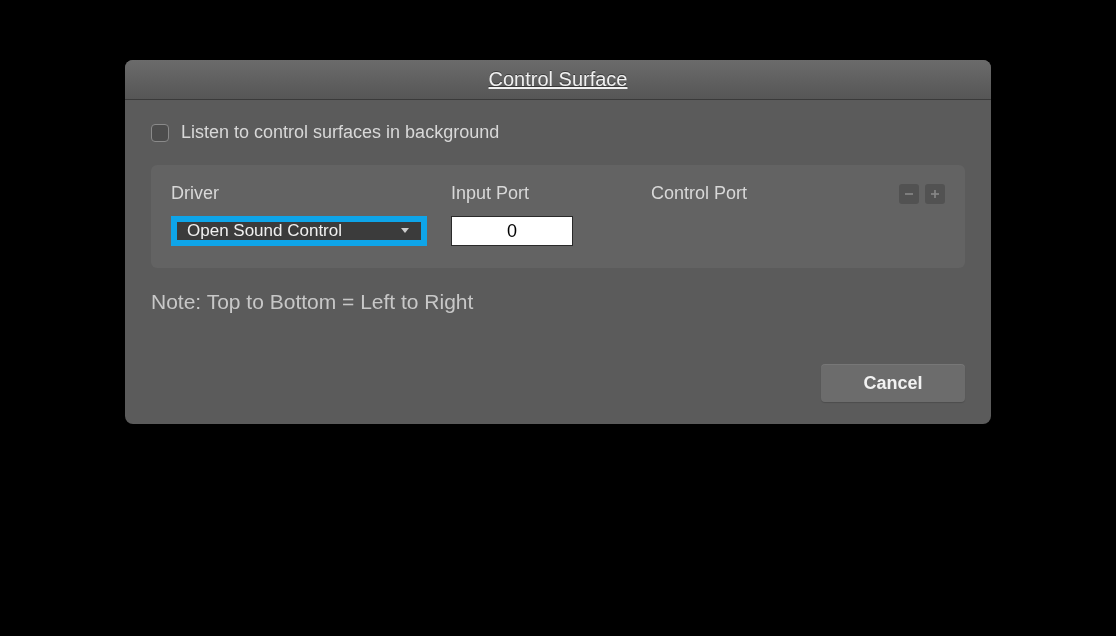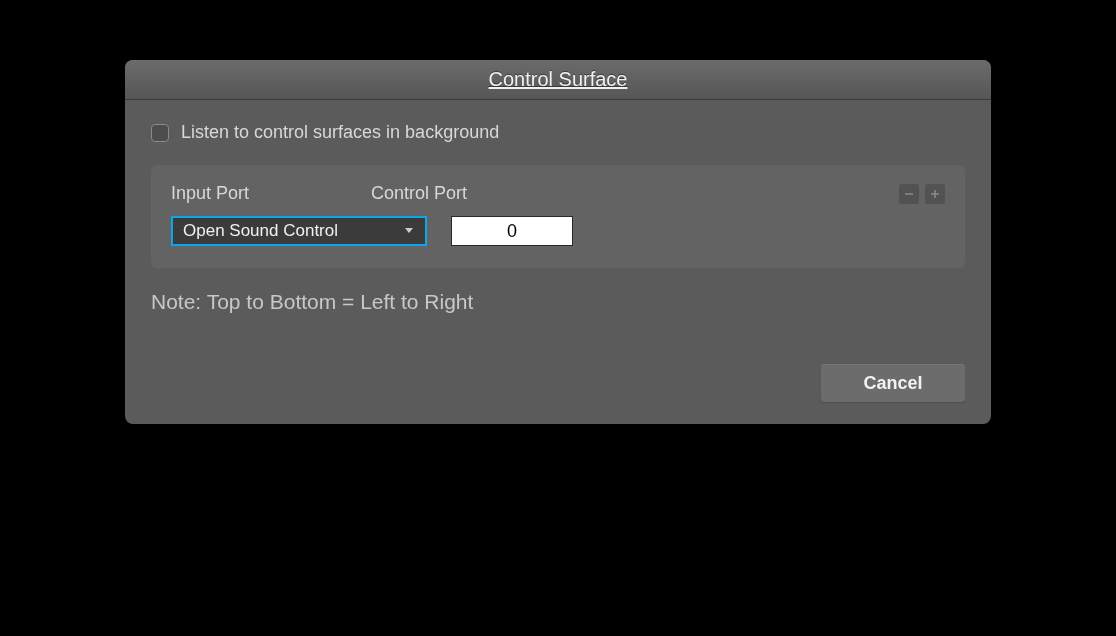--- a/index.html
+++ b/index.html
@@ -102,21 +102,21 @@
       display: block;
     }
     .panel-row {
       display: flex;
       align-items: center;
     }
     .select {
       width: 256px;
       height: 30px;
       background: #3b3b3b;
-      border: 2px solid #0ea5e9;
+      border: 6px solid #0ea5e9;
       display: flex;
       align-items: center;
       justify-content: space-between;
       padding: 0 10px;
       cursor: pointer;
     }
     .select-value {
       color: #f0f0f0;
       font-size: 17px;
     }
@@ -166,20 +166,23 @@
   </div>
   <div class="content">
 
     <div class="checkbox-row">
       <div class="checkbox"></div>
       <div class="checkbox-label">Listen to control surfaces in background</div>
     </div>
 
     <div class="panel">
       <div class="panel-header">
+        <div class="col-driver">
+          <span class="col-label">Driver</span>
+        </div>
         <div class="col-input">
           <span class="col-label">Input Port</span>
         </div>
         <div class="col-output">
           <span class="col-label">Control Port</span>
         </div>
         <div class="icon-btns">
           <div class="icon-btn">
             <span>
               <svg width="12" height="12" viewBox="0 0 12 12">

